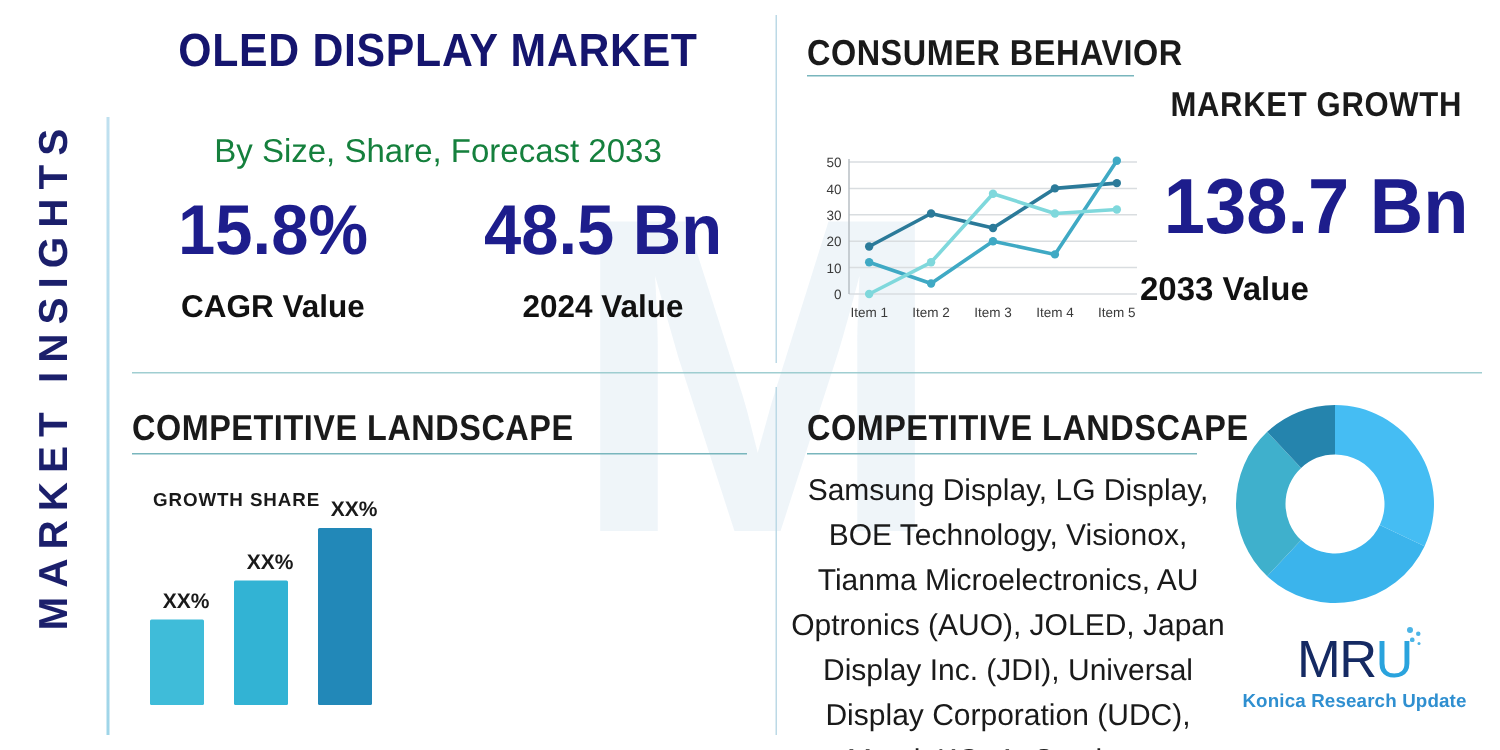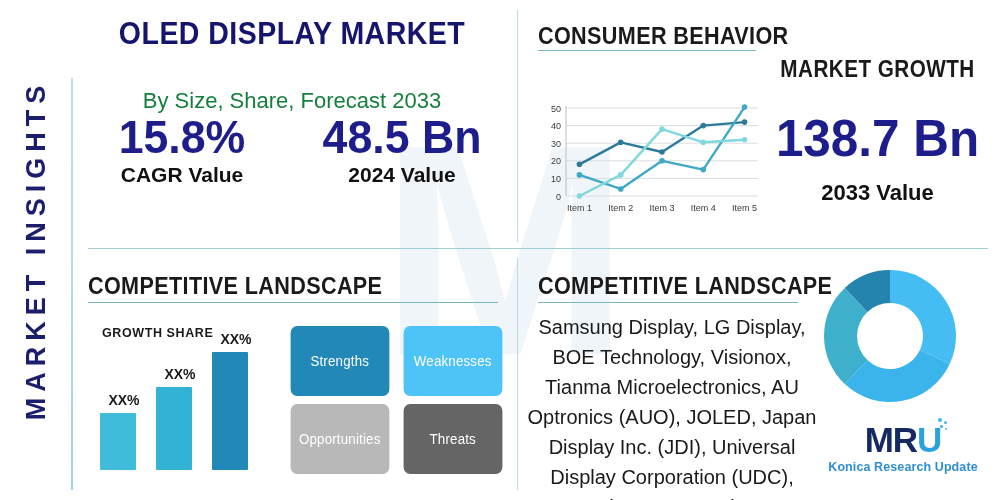--- a/index.html
+++ b/index.html
@@ -116,21 +116,21 @@
     position: absolute;
     left: 72px; top: 88px;
     width: 440px;
     text-align: center;
     font-size: 22px;
     color: #15803d;
     z-index: 4;
   }
   .kpi-row {
     position: absolute;
-    left: 72px; top: 112px;
+    left: 72px; top: 128px;
     width: 440px;
     display: flex;
     z-index: 4;
   }
   .kpi {
     flex: 1;
     text-align: center;
   }
   .kpi .val {
     font-family: "Liberation Sans", sans-serif;
@@ -138,21 +138,21 @@
     font-size: 47px;
     color: #1d1d8c;
     line-height: 1.05;
     transform: scaleX(.95);
   }
   .kpi .lab {
     font-family: "Liberation Sans", sans-serif;
     font-weight: bold;
     font-size: 21px;
     color: #111111;
-    margin-top: 2px;
+    margin-top: 16px;
   }
 
   
   .sec-head {
     position: absolute;
     font-family: "Liberation Sans", sans-serif;
     font-weight: bold;
     font-size: 24px;
     color: #1a1a1a;
     letter-spacing: .4px;
@@ -191,21 +191,21 @@
     font-weight: bold;
     font-size: 52px;
     color: #1d1d8c;
     transform: scaleX(.95);
     z-index: 4;
   }
   .growth-lab {
     position: absolute;
     left: 760px; top: 180px;
     width: 235px;
-    text-align: center;
+    text-align: left;
     font-family: "Liberation Sans", sans-serif;
     font-weight: bold;
     font-size: 22px;
     color: #111;
     z-index: 4;
   }
 
   
   .line-chart-wrap {
     position: absolute;
@@ -302,21 +302,21 @@
 
   .logo {
     position: absolute;
     left: 828px; top: 422px;
     width: 150px;
     text-align: center;
     z-index: 4;
   }
   .logo-mark {
     font-family: "Liberation Sans", sans-serif;
-    font-weight: bold;
+    font-weight: normal;
     font-size: 35px;
     color: #152a63;
     letter-spacing: -1px;
     line-height: 1;
     display: inline-block;
     position: relative;
   }
   .logo-mark .u-accent { color: #2aa3dd; }
   .logo-dots {
     position: absolute;
@@ -433,26 +433,20 @@
       <div class="bar-col" style="left: 56px;">
         <div class="bar-lab" style="bottom: 88px;">XX%</div>
         <div class="bar" style="height: 83px; background: rgb(50, 179, 212);"></div>
       </div>
       <div class="bar-col" style="left: 112px;">
         <div class="bar-lab" style="bottom: 123px;">XX%</div>
         <div class="bar" style="height: 118px; background: rgb(34, 136, 184);"></div>
       </div>
     </div>
 
-  <div class="swot" id="swot">
-      <div class="swot-cell" style="background: rgb(34, 136, 184);">Strengths</div>
-      <div class="swot-cell" style="background: rgb(78, 195, 247);">Weaknesses</div>
-      <div class="swot-cell" style="background: rgb(184, 184, 184);">Opportunities</div>
-      <div class="swot-cell" style="background: rgb(101, 101, 101);">Threats</div>
-    </div>
 
   <div class="sec-head" id="comp-right-head">COMPETITIVE LANDSCAPE</div>
   <div class="sec-rule" id="comp-right-rule"></div>
 
   <div class="companies">Samsung Display, LG Display, BOE Technology, Visionox, Tianma Microelectronics, AU Optronics (AUO), JOLED, Japan Display Inc. (JDI), Universal Display Corporation (UDC), Merck KGaA, Sumitomo Chemical, Konica Minolta, CSOT, Royole Corporation, Co</div>
 
   <div class="donut">
     <svg id="donut-svg" width="136" height="136" viewBox="0 0 136 136">
         <path d="M 68 2 A 66 66 0 0 1 127.71858546275729 96.10143324329479 L 97.85929273137864 82.0507166216474 A 33 33 0 0 0 68 35 Z" fill="#45bdf3"></path>
         <path d="M 127.71858546275729 96.10143324329479 A 66 66 0 0 1 22.819891008706563 116.11192940981317 L 45.40994550435328 92.05596470490659 A 33 33 0 0 0 97.85929273137864 82.0507166216474 Z" fill="#3bb4ec"></path>

